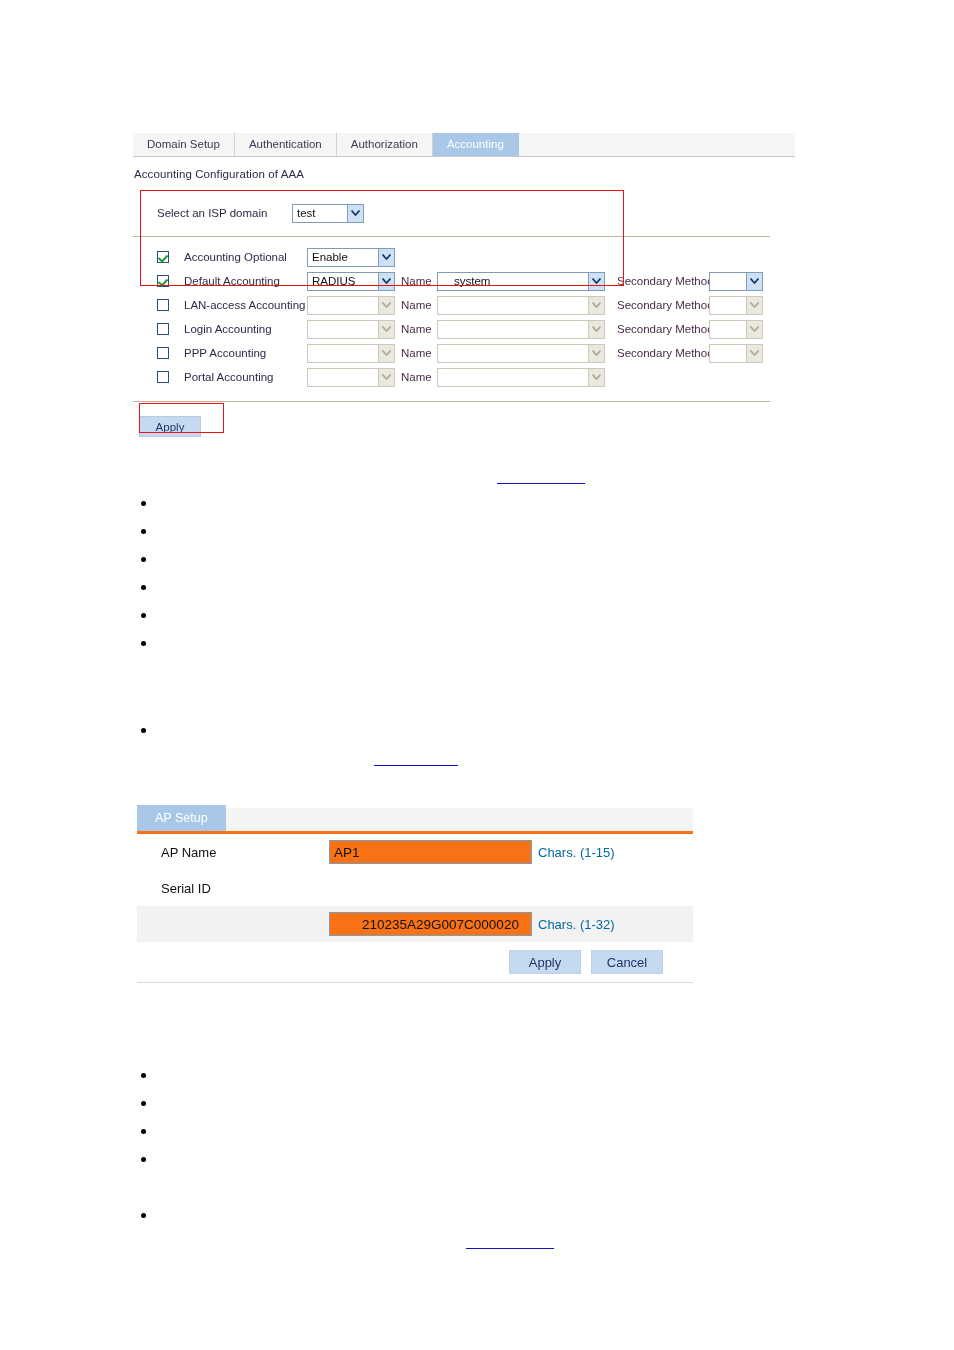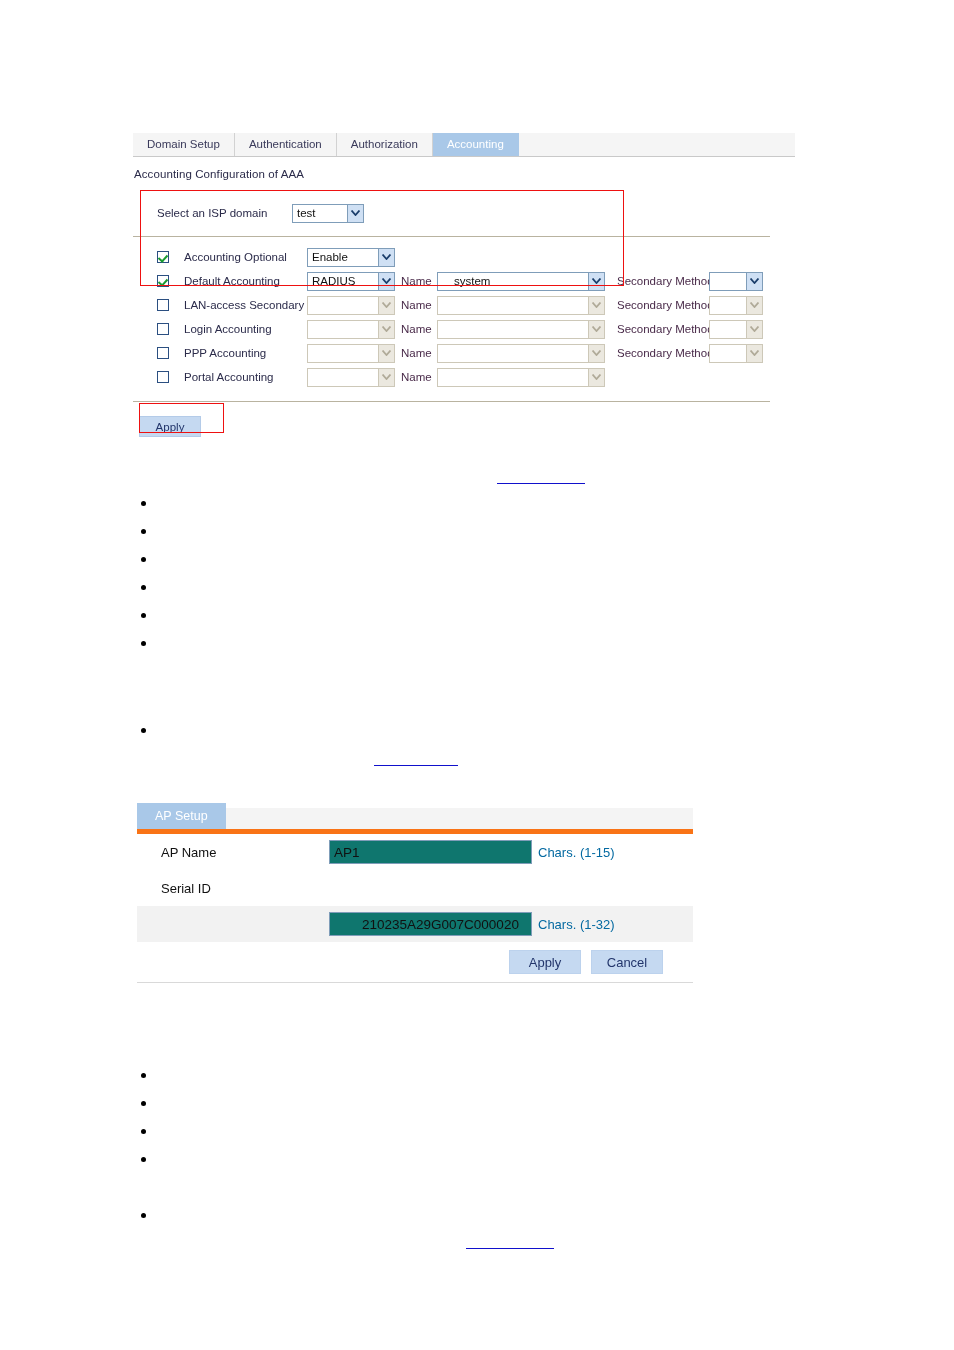--- a/index.html
+++ b/index.html
@@ -219,21 +219,21 @@
     left: 137px;
     top: 808px;
     width: 556px;
     border-bottom: 1px solid #d9d9d9;
   }
   .ap-tabbar {
     display: flex;
     align-items: flex-end;
     height: 26px;
     background: #f4f4f4;
-    border-bottom: 5px solid #f97316;
+    border-bottom: 3px solid #f97316;
   }
   .ap-tab {
     height: 26px;
     line-height: 26px;
     padding: 0 18px;
     background: #a9c8e8;
     color: #ffffff;
     font-size: 12.5px;
     white-space: nowrap;
   }
@@ -249,21 +249,21 @@
   .ap-row.alt { background: #f2f2f2; }
   .ap-rowlabel {
     width: 168px;
     font-size: 13px;
     color: #111;
     white-space: nowrap;
   }
   .txtinput {
     height: 24px;
     border: 1px solid #7f9db9;
-    background: #0f766e;
+    background: #f97316;
     font-size: 13.5px;
     color: #111;
     padding: 0 4px;
     display: flex;
     align-items: center;
     white-space: nowrap;
     overflow: hidden;
   }
   .txtinput.w-name { width: 203px; }
   .txtinput.w-serial { width: 203px; padding-left: 32px; }
@@ -379,21 +379,21 @@
                 <path d="M0.5 0.5 L4.5 5 L8.5 0.5" fill="none" stroke="#1b3e6b" stroke-width="1.8"></path>
               </svg>
           </span>
         </div>
       </div>
 
       
       <div class="acct-row">
         <div class="cb-cell">
           <span class="cbox"></span>
-          <span class="cb-label">LAN-access Secondary</span>
+          <span class="cb-label">LAN-access Accounting</span>
         </div>
         <div class="sel w-method disabled">
           <span class="sel-text"></span>
           <span class="arrow">
             <svg width="9" height="6" viewBox="0 0 9 6">
                 <path d="M0.5 0.5 L4.5 5 L8.5 0.5" fill="none" stroke="#b0aa98" stroke-width="1.8"></path>
               </svg>
           </span>
         </div>
         <div class="name-label">Name</div>

